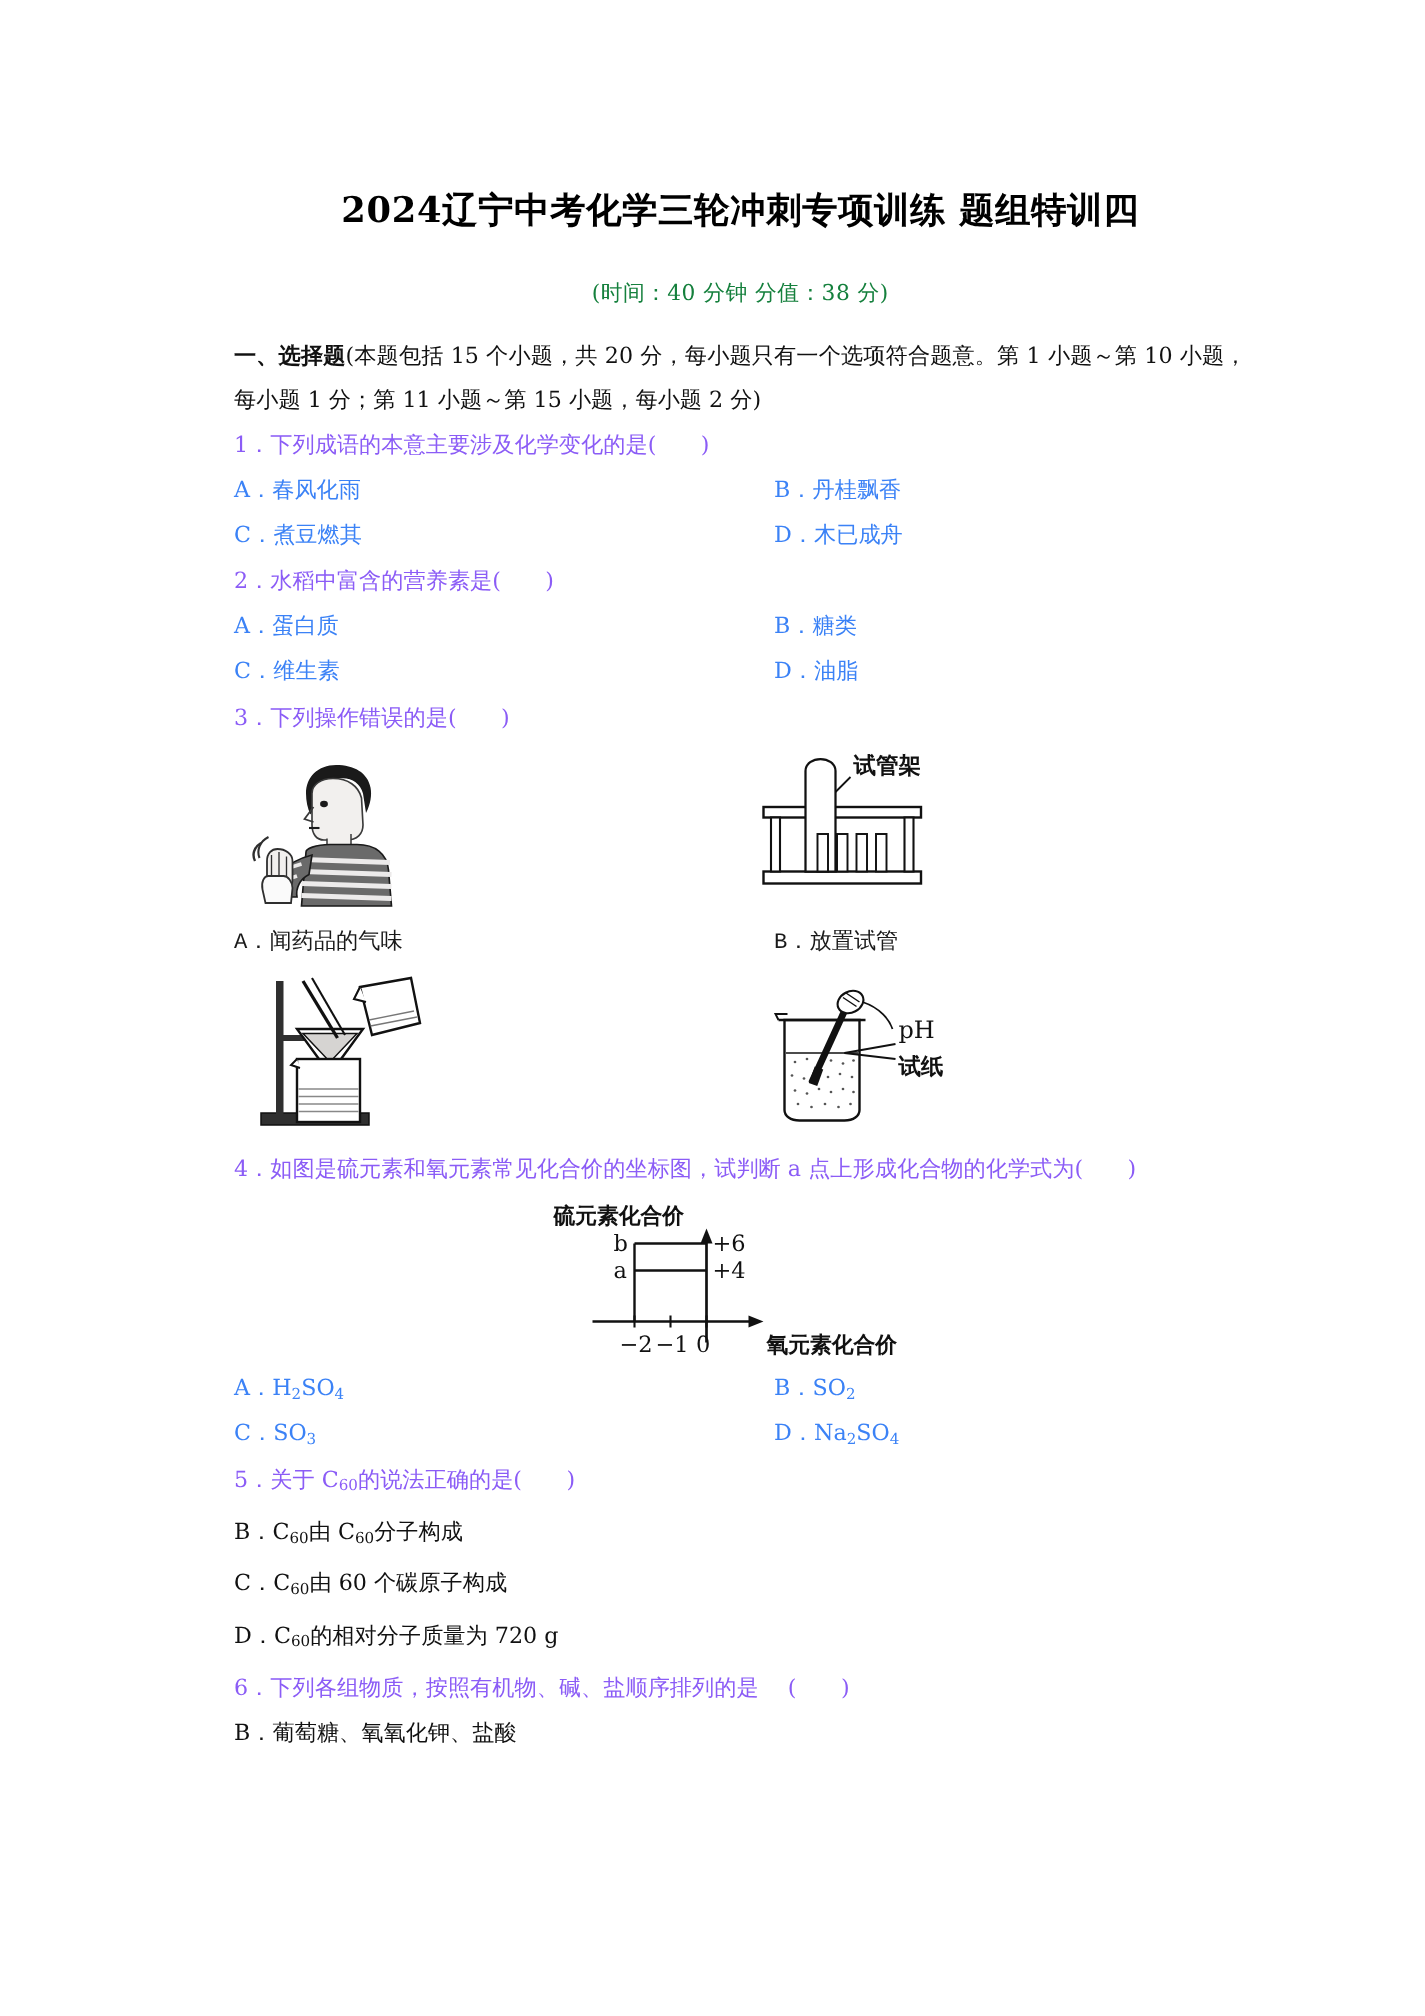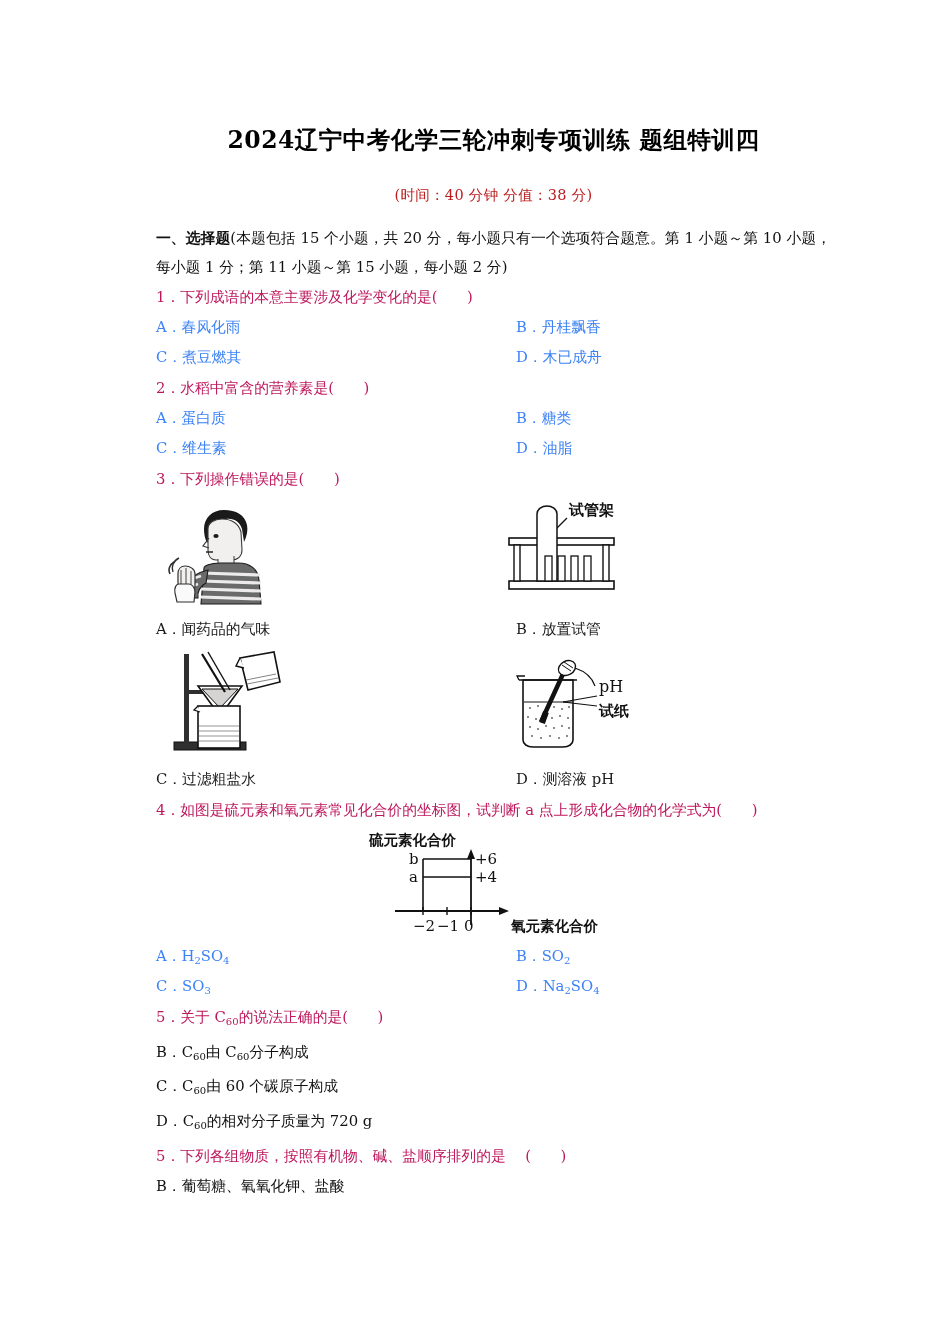--- a/index.html
+++ b/index.html
@@ -37,40 +37,40 @@
     letter-spacing: 0.5px;
     color: #000;
     margin: 0 0 0 0;
     padding-top: 6px;
   }
   .subtitle {
     text-align: center;
     font-size: 14.5px;
     margin-top: 30px;
     letter-spacing: 0.3px;
-    color: #b91c1c;
+    color: #15803d;
   }
 
   
   .section-line {
     font-size: 14.8px;
     line-height: 29px;
     margin-top: 18px;
     text-align: justify;
     color: #111;
   }
   .section-line b {
     font-weight: bold;
   }
 
   
   .q-stem {
     font-size: 14.8px;
     line-height: 30px;
-    color: #be185d;
+    color: #8b5cf6;
     margin-top: 1px;
   }
   .q-stem.wrap {
     text-align: justify;
   }
 
   
   .opt-row {
     position: relative;
     height: 30px;
@@ -119,20 +119,21 @@
     top: 0;
     width: 200px;
     height: 115px;
     text-align: right;
   }
   .fig-caption-row {
     position: relative;
     height: 30px;
     font-size: 14.8px;
     line-height: 30px;
+    font-family: Liberation Mono, monospace;
   }
 
   
   .chart-wrap {
     position: relative;
     height: 112px;
     margin-top: 4px;
   }
   .chart-holder {
     position: absolute;
@@ -327,24 +328,20 @@
 
           <path d="M74 22 C86 26 92 34 94 40" fill="none" stroke="#111" stroke-width="1.2"></path>
           <path d="M62 56 L96 50" fill="none" stroke="#111" stroke-width="1.2"></path>
           <path d="M62 56 L96 60" fill="none" stroke="#111" stroke-width="1.2"></path>
 
           <text x="98" y="46" font-size="16" font-family="DejaVu Serif, Liberation Serif, serif" fill="#111">pH</text>
           <text class="cjk-label" x="98" y="70" font-size="15" fill="#111">试纸</text>
         </svg>
       </div>
     </div>
-    <div class="fig-caption-row">
-      <span class="opt-left">C．过滤粗盐水</span>
-      <span class="opt-right">D．测溶液 pH</span>
-    </div>
 
     <div class="q-stem wrap">4．如图是硫元素和氧元素常见化合价的坐标图，试判断 a 点上形成化合物的化学式为(　　)</div>
 
     <div class="chart-wrap">
       <div class="chart-holder">
         <svg width="290" height="108" viewBox="0 0 290 108">
 
           <text class="cjk-label" x="18" y="16" font-size="14.5" fill="#111">硫元素化合价</text>
 
           <path d="M120 96 L120 26" stroke="#111" stroke-width="1.8" fill="none"></path>
@@ -383,17 +380,17 @@
     <div class="opt-row">
       <span class="opt-left">C．SO<sub>3</sub></span>
       <span class="opt-right">D．Na<sub>2</sub>SO<sub>4</sub></span>
     </div>
 
     <div class="q-stem">5．关于 C<sub>60</sub>的说法正确的是(　　)</div>
     <div class="opt-single">B．C<sub>60</sub>由 C<sub>60</sub>分子构成</div>
     <div class="opt-single">C．C<sub>60</sub>由 60 个碳原子构成</div>
     <div class="opt-single">D．C<sub>60</sub>的相对分子质量为 720 g</div>
 
-    <div class="q-stem">5．下列各组物质，按照有机物、碱、盐顺序排列的是　 (　　)</div>
+    <div class="q-stem">6．下列各组物质，按照有机物、碱、盐顺序排列的是　 (　　)</div>
     <div class="opt-single">B．葡萄糖、氧氧化钾、盐酸</div>
 
   </div>
 </div>
 
 </body></html>

